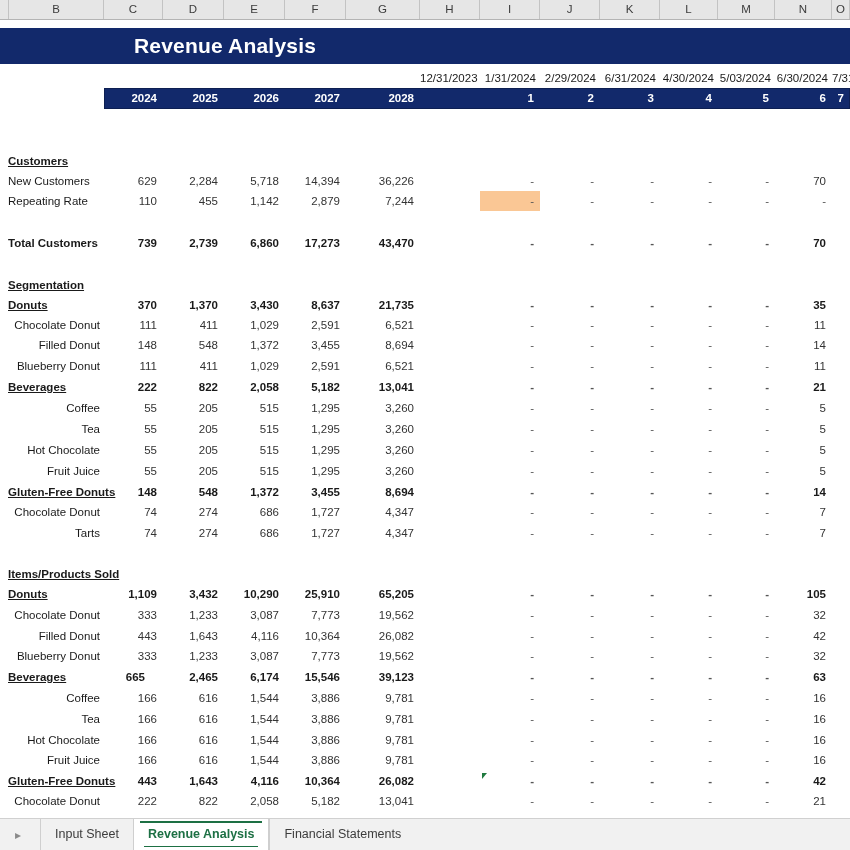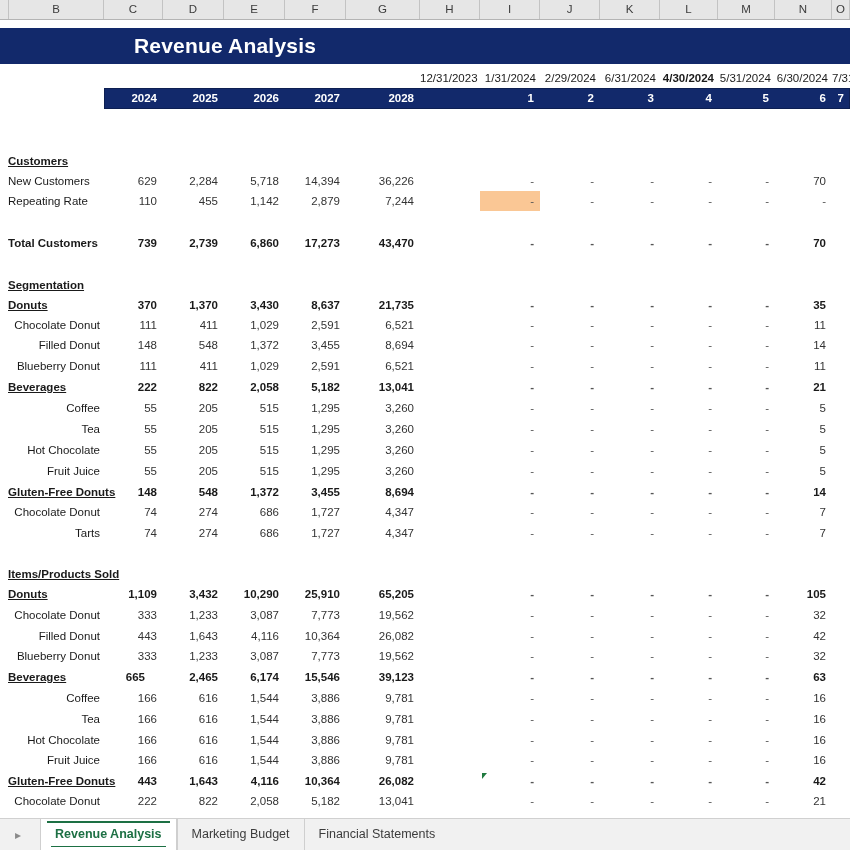--- a/index.html
+++ b/index.html
@@ -178,22 +178,22 @@
   <div class="sheet">
 
     <div class="title-banner"></div>
     <div class="title-text">Revenue Analysis</div>
 
     <div id="date-row">
         <div class="daterow" style="left: 420px; width: 60px;">12/31/2023</div>
         <div class="daterow" style="left: 480px; width: 60px;">1/31/2024</div>
         <div class="daterow" style="left: 540px; width: 60px;">2/29/2024</div>
         <div class="daterow" style="left: 600px; width: 60px;">6/31/2024</div>
-        <div class="daterow" style="left: 660px; width: 58px; font-weight: bold;">4/30/2024</div>
-        <div class="daterow" style="left: 718px; width: 57px;">5/31/2024</div>
+        <div class="daterow" style="left: 660px; width: 58px;">4/30/2024</div>
+        <div class="daterow" style="left: 718px; width: 57px;">5/03/2024</div>
         <div class="daterow" style="left: 775px; width: 57px;">6/30/2024</div>
         <div class="daterow" style="left: 832px; width: 18px;">7/31/2024</div>
       </div>
 
     <div class="band"></div>
     <div id="band-cells">
         <div class="band-cell" style="left: 104px; width: 59px;">2024</div>
         <div class="band-cell" style="left: 163px; width: 61px;">2025</div>
         <div class="band-cell" style="left: 224px; width: 61px;">2026</div>
         <div class="band-cell" style="left: 285px; width: 61px;">2027</div>
@@ -589,19 +589,19 @@
           <div class="cell dash" style="left: 660px; width: 58px;">-</div>
           <div class="cell dash" style="left: 718px; width: 57px;">-</div>
           <div class="cell" style="left: 775px; width: 57px;">21</div>
         </div>
       </div>
   </div>
 
   <div class="tabbar">
     <div class="tab-nav">▸</div>
     <div class="tabs" id="tabs">
+        <div class="tab"><span>Input Sheet</span></div>
         <div class="tab active"><span>Revenue Analysis</span><span class="tab-underline"></span></div>
-        <div class="tab"><span>Marketing Budget</span></div>
         <div class="tab"><span>Financial Statements</span></div>
       </div>
   </div>
 
 </div>
 
 </body></html>

